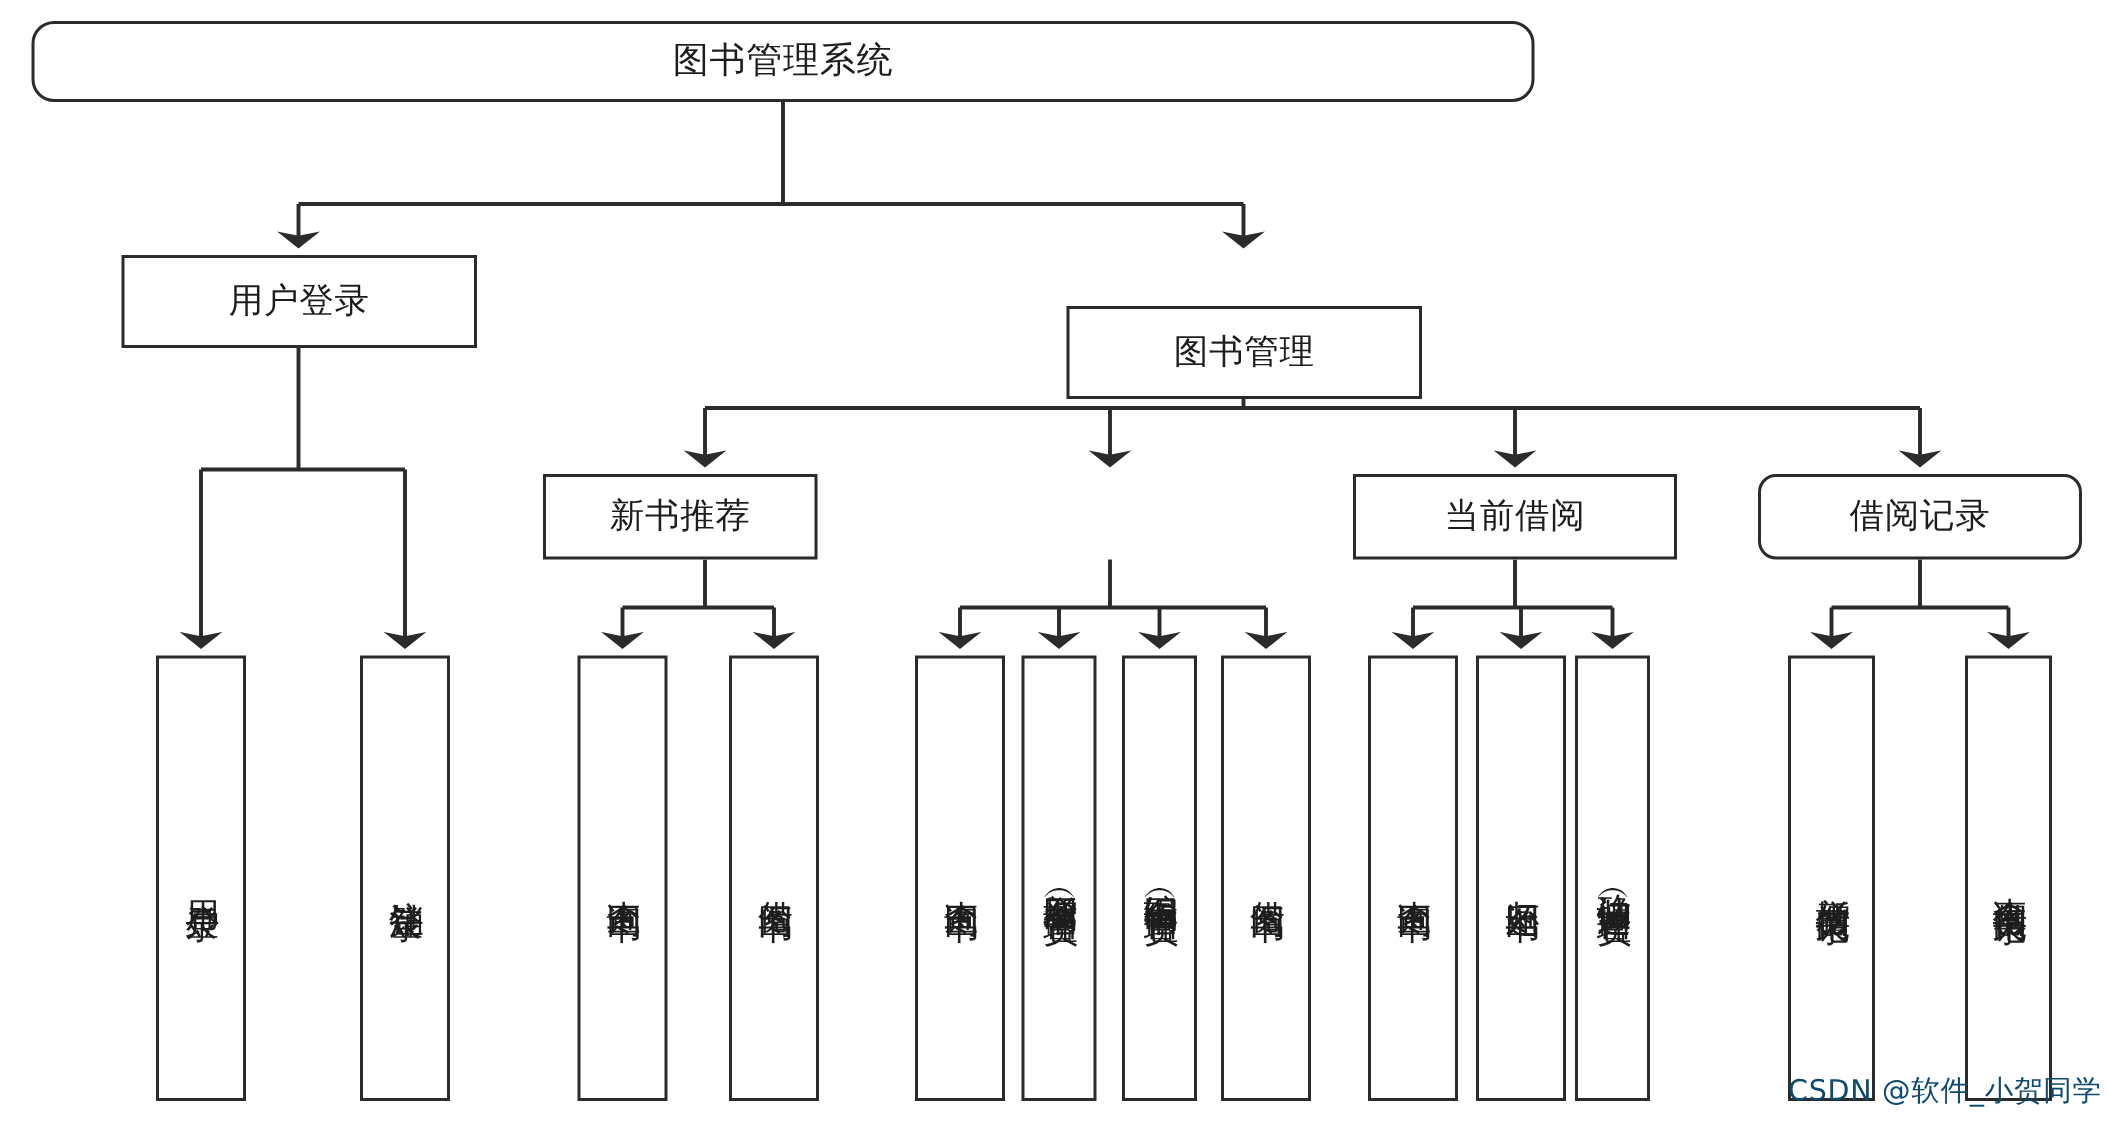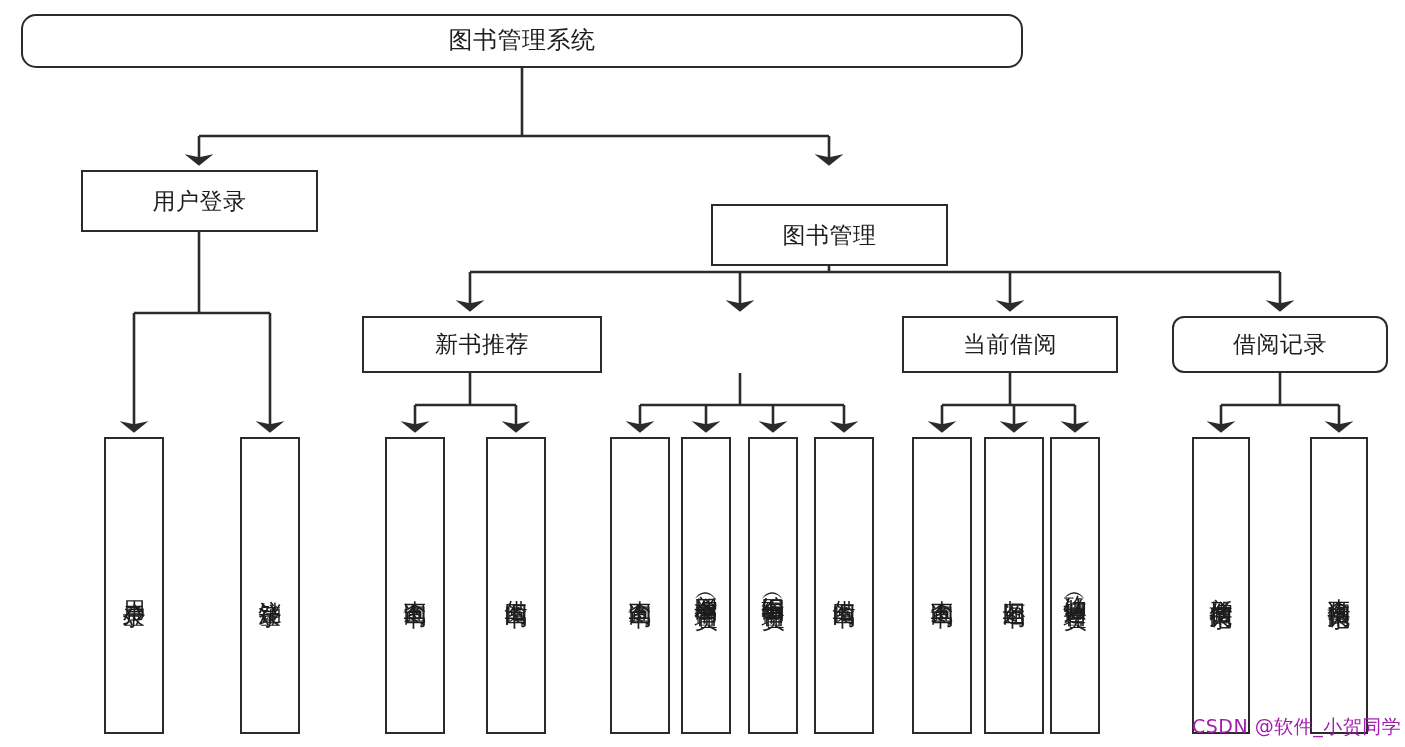--- a/index.html
+++ b/index.html
@@ -131,21 +131,21 @@
     <span class="label">图书管理系统</span>
   </div>
 
   <div class="node horiz" style="left: 81px; top: 170px; width: 237px; height: 62px;">
     <span class="label">用户登录</span>
   </div>
   <div class="node horiz" style="left: 711px; top: 170px; width: 237px; height: 62px; margin-top: 34px;">
     <span class="label">图书管理</span>
   </div>
 
-  <div class="node horiz" style="left: 362px; top: 316px; width: 240px; height: 57px; justify-content: center;">
+  <div class="node horiz" style="left: 362px; top: 316px; width: 183px; height: 57px; justify-content: center;">
     <span class="label">新书推荐</span>
   </div>
   <div class="node horiz" style="left: 902px; top: 316px; width: 216px; height: 57px;">
     <span class="label">当前借阅</span>
   </div>
   <div class="node horiz" style="left: 1172px; top: 316px; width: 216px; height: 57px; border-radius: 12px;">
     <span class="label">借阅记录</span>
   </div>
 
   <div class="node vert" style="left: 104px; top: 437px; width: 60px; height: 297px;">
@@ -181,15 +181,15 @@
   <div class="node vert" style="left: 1050px; top: 437px; width: 50px; height: 297px;">
     <span class="label">确认归还（管理员）</span>
   </div>
   <div class="node vert" style="left: 1192px; top: 437px; width: 58px; height: 297px;">
     <span class="label">新增借阅记录</span>
   </div>
   <div class="node vert" style="left: 1310px; top: 437px; width: 58px; height: 297px;">
     <span class="label">查询借阅记录</span>
   </div>
 
-  <div class="watermark" style="left: 1192px; top: 714px; color: #a21caf;">CSDN @软件_小贺同学</div>
+  <div class="watermark" style="left: 1192px; top: 714px; color: #0c4a6e;">CSDN @软件_小贺同学</div>
 
 </div>
 
 </body></html>

